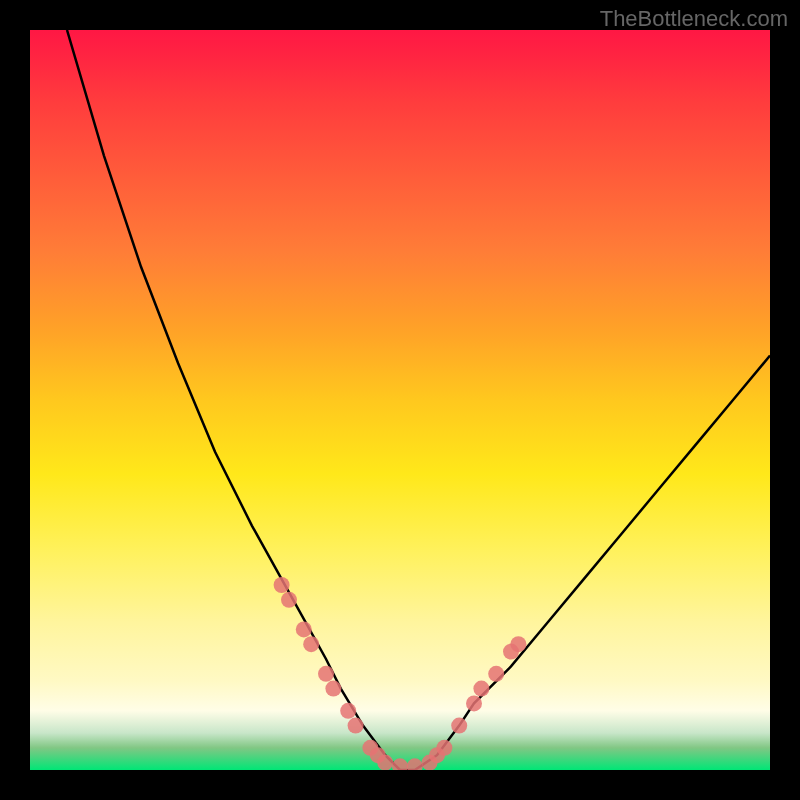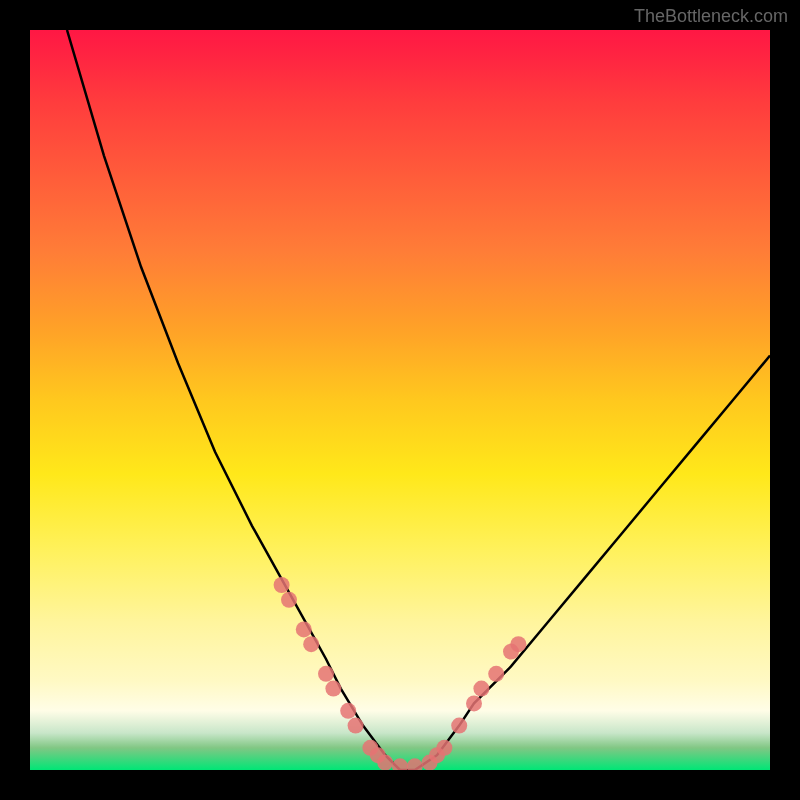--- a/index.html
+++ b/index.html
@@ -9,21 +9,21 @@
     background: #000;
     position: relative;
     overflow: hidden;
     font-family: Arial, sans-serif;
   }
   .watermark {
     position: absolute;
     top: 6px;
     right: 12px;
     color: #666;
-    font-size: 18px;
+    font-size: 22px;
     font-weight: 500;
     z-index: 10;
   }
   .plot-area {
     position: absolute;
     top: 30px;
     left: 30px;
     width: 740px;
     height: 740px;
     background: linear-gradient(to bottom,

